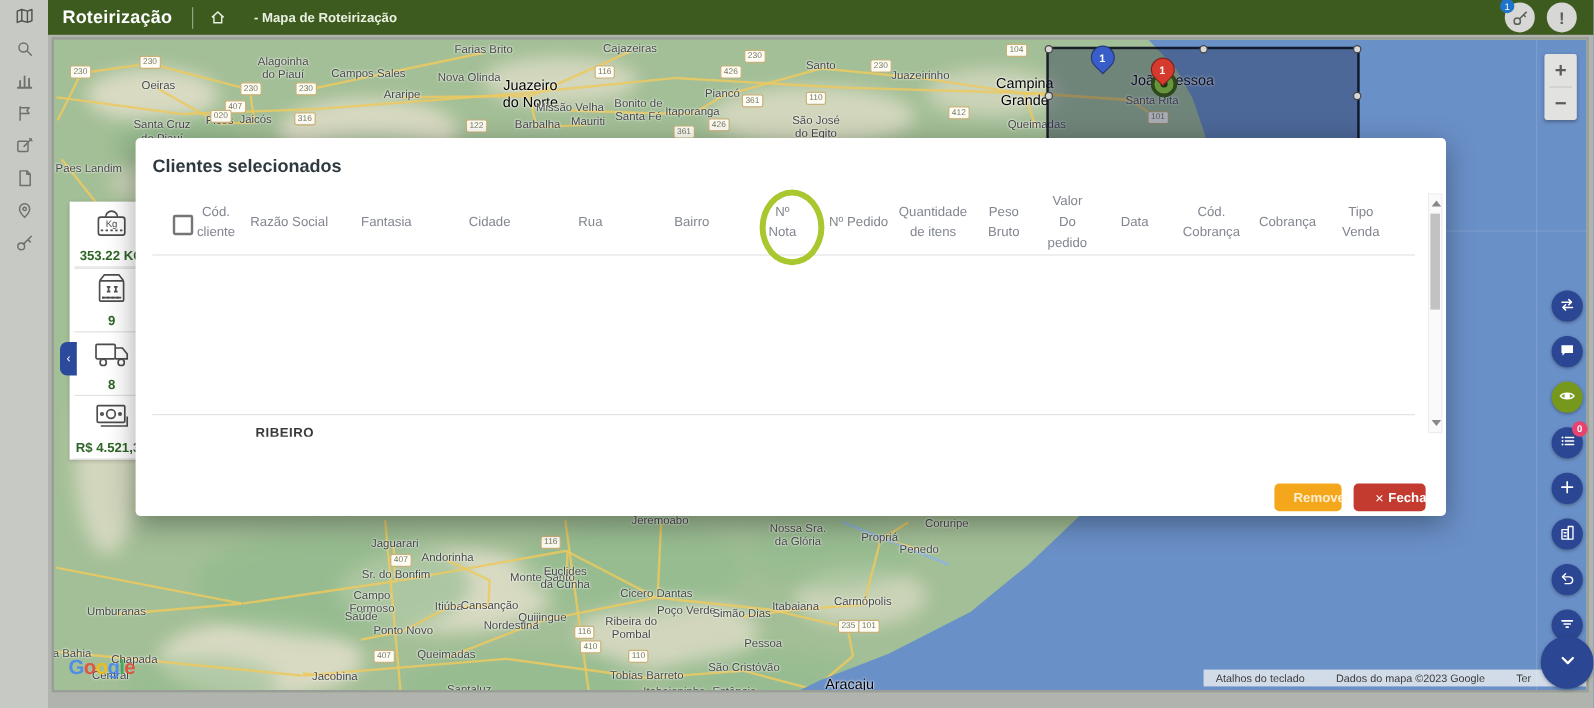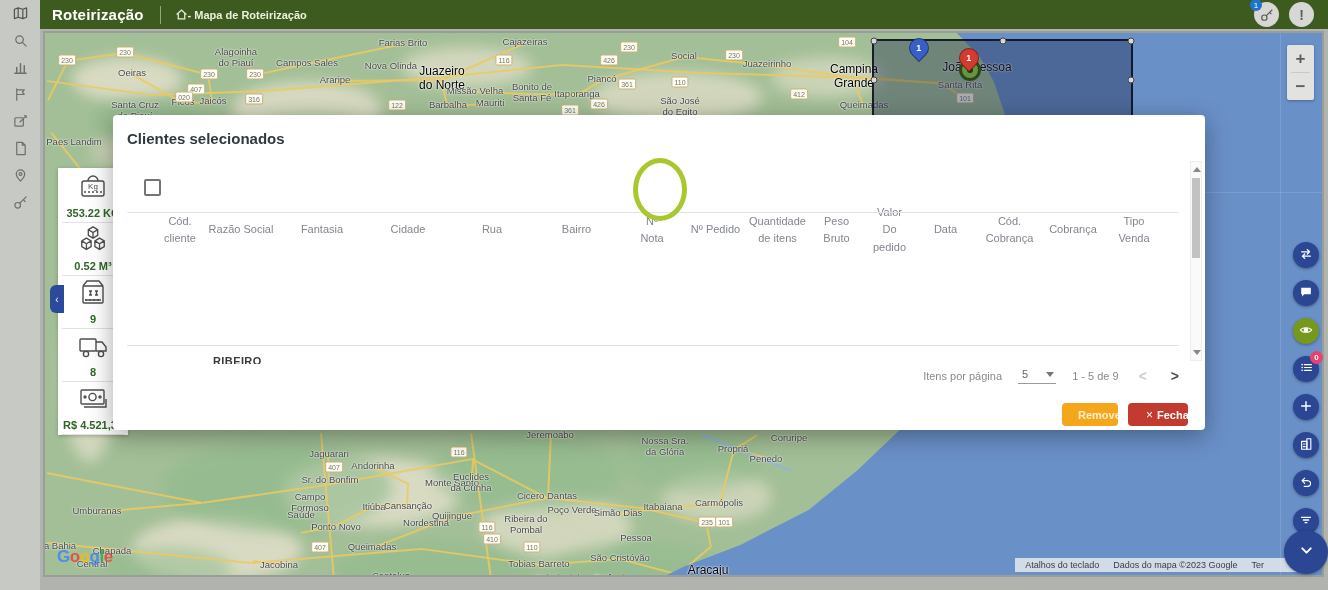--- a/index.html
+++ b/index.html
@@ -11,21 +11,21 @@
   .sb-btn{width:40px;height:27px;display:flex;align-items:center;justify-content:center;color:#6c716a;cursor:pointer;}
   .sb-btn:first-child{color:#51564f;}
   .sb-ic svg{display:block;}
 
   
   #header{position:absolute;left:40px;top:0;width:1288px;height:29px;background:#3e5b1f;z-index:35;
           display:flex;align-items:center;}
   #app-title{color:#fff;font-weight:bold;font-size:15px;margin-left:12px;letter-spacing:.2px;}
   #hdr-divider{width:1px;height:18px;background:rgba(255,255,255,.45);margin:0 14px 0 16px;}
   #home-btn{color:#e9f0e0;display:flex;align-items:center;cursor:pointer;}
-  #breadcrumb{color:#e9f0e0;font-size:11px;font-weight:bold;margin-left:0;}
+  #breadcrumb{color:#e9f0e0;font-size:11px;font-weight:bold;margin-left:24px;}
   .hdr-round{position:absolute;top:2px;width:25px;height:25px;border-radius:50%;background:#d7d7d5;
              display:flex;align-items:center;justify-content:center;color:#5a5f58;cursor:pointer;}
   #hdr-tools{right:49px;}
   #hdr-alert{right:14px;font-weight:bold;font-size:14px;}
   #tools-badge{position:absolute;left:-4px;top:-3px;width:12px;height:12px;border-radius:50%;background:#1f74c9;
                color:#fff;font-size:8px;display:flex;align-items:center;justify-content:center;}
 
   
   #map{position:absolute;left:43px;top:31px;width:1281px;height:546px;background:#a3bf97;
        border:2px solid #9a9d98;box-sizing:border-box;overflow:hidden;z-index:1;}
@@ -51,40 +51,40 @@
   .pin i{transform:rotate(45deg);font-style:normal;color:#fff;font-size:9px;font-weight:bold;}
   .dotmark{position:absolute;width:16px;height:16px;border-radius:50%;background:#67953c;border:3px solid #2c481c;
            z-index:6;box-sizing:content-box;cursor:pointer;}
   .dotmark:after{content:"";position:absolute;left:5px;top:5px;width:6px;height:6px;border-radius:50%;background:#203314;}
   
   #zoomctl{position:absolute;right:8px;top:12px;width:27px;height:55px;background:#e2e2e0;border-radius:2px;
            z-index:8;display:flex;flex-direction:column;box-shadow:0 1px 3px rgba(0,0,0,.3);}
   .zbtn{flex:1;display:flex;align-items:center;justify-content:center;font-size:17px;font-weight:bold;color:#5c5c5c;cursor:pointer;}
   #zoomctl .zsep{height:1px;background:#c9c9c7;margin:0 4px;}
   
-  #attrib{position:absolute;right:12px;bottom:3px;height:14px;background:rgba(245,245,243,.75);z-index:8;
-          display:flex;align-items:center;gap:14px;padding:0 46px 0 10px;font-size:9px;color:#3c3c3c;}
+  #attrib{position:absolute;right:0;bottom:3px;height:14px;background:rgba(245,245,243,.75);z-index:8;
+          display:flex;align-items:center;gap:26px;padding:0 46px 0 10px;font-size:9px;color:#3c3c3c;}
   #attrib span{cursor:pointer;}
   #glogo{position:absolute;left:12px;bottom:8px;font-size:17px;font-weight:bold;letter-spacing:-.5px;z-index:8;
          opacity:.85;cursor:pointer;}
 
   
   #stats{position:absolute;left:58px;top:168px;width:70px;background:#fff;z-index:10;
          box-shadow:0 1px 4px rgba(0,0,0,.25);padding-top:2px;}
   .stat{height:50px;display:flex;flex-direction:column;align-items:center;justify-content:flex-start;padding-top:2px;color:#4d4d4d;}
   .stat-val{font-size:11px;font-weight:bold;color:#2f6627;margin-top:1px;white-space:nowrap;}
   .stat-sep{height:1px;background:#e2e2e2;margin:0 4px;}
   #collapse-tab{position:absolute;left:-8px;top:117px;width:14px;height:28px;background:#2b4a9c;border-radius:6px 0 0 6px;
                 color:#fff;display:flex;align-items:center;justify-content:center;font-size:10px;cursor:pointer;z-index:11;}
 
   
   #modal{position:absolute;left:113px;top:115px;width:1092px;height:315px;background:#fff;border-radius:4px;
          box-shadow:0 6px 24px rgba(0,0,0,.35);z-index:20;}
   #modal-title{position:absolute;left:14px;top:15px;font-size:15px;font-weight:bold;color:#2f3a40;}
-  #thead{position:absolute;left:43px;top:45px;width:1009px;height:52px;display:flex;align-items:center;margin-top:44px;}
+  #thead{position:absolute;left:43px;top:45px;width:1009px;height:52px;display:flex;align-items:center;}
   .th{font-size:11px;color:#82868f;text-align:center;white-space:pre-line;line-height:1.55;}
   #chk{position:absolute;left:31px;top:64px;width:13px;height:13px;border:2px solid #757575;border-radius:2px;cursor:pointer;}
   .hline{position:absolute;left:14px;right:26px;height:1px;background:#e3e3e3;}
   #ribeiro{position:absolute;left:100px;top:240px;height:9px;overflow:hidden;font-size:11px;font-weight:bold;
            color:#3a3a3a;letter-spacing:.4px;}
   
   #mscroll{position:absolute;left:1077px;top:46px;width:12px;height:200px;background:#fafafa;border:1px solid #ededed;box-sizing:border-box;}
   .sarrow{position:absolute;left:2px;width:0;height:0;border-left:4px solid transparent;border-right:4px solid transparent;cursor:pointer;}
   #sarr-up{top:5px;border-bottom:5px solid #888;}
   #sarr-dn{bottom:5px;border-top:5px solid #888;}
@@ -303,21 +303,21 @@
       <span class="mlb lg" style="left: 397px; top: 46px;">Juazeiro
 do Norte</span>
       <span class="mlb" style="left: 403px; top: 72px;">Barbalha</span>
       <span class="mlb" style="left: 430px; top: 58px;">Missão Velha</span>
       <span class="mlb" style="left: 445px; top: 70px;">Mauriti</span>
       <span class="mlb" style="left: 487px; top: 60px;">Bonito de
 Santa Fé</span>
       <span class="mlb" style="left: 532px; top: 61px;">Itaporanga</span>
       <span class="mlb" style="left: 557px; top: 46px;">Piancó</span>
       <span class="mlb" style="left: 480px; top: 9px;">Cajazeiras</span>
-      <span class="mlb" style="left: 639px; top: 23px;">Social</span>
+      <span class="mlb" style="left: 639px; top: 23px;">Santo</span>
       <span class="mlb" style="left: 722px; top: 31px;">Juazeirinho</span>
       <span class="mlb lg" style="left: 809px; top: 44px;">Campina
 Grande</span>
       <span class="mlb" style="left: 635px; top: 74px;">São José
 do Egito</span>
       <span class="mlb" style="left: 819px; top: 72px;">Queimadas</span>
       <span class="mlb lg" style="left: 932px; top: 35px;">João Pessoa</span>
       <span class="mlb" style="left: 915px; top: 52px;">Santa Rita</span>
       <span class="mlb" style="left: 29px; top: 109px;">Paes Landim</span>
       <span class="mlb" style="left: 505px; top: 402px;">Jeremoabo</span>
@@ -429,28 +429,20 @@
 <div class="stat">
       <span><svg width="34" height="30" viewBox="0 0 34 30" fill="none" stroke="#4d4d4d" stroke-width="1.4">
           <path d="M12 9 a5 5 0 0 1 10 0"></path>
           <rect x="6" y="9" width="22" height="15" rx="2"></rect>
           <path d="M8 20 H26" stroke-dasharray="2 2"></path>
           <text x="17" y="17" font-size="8" text-anchor="middle" fill="#4d4d4d" stroke="none" font-family="Liberation Sans">Kg</text>
         </svg></span>
                <span class="stat-val">353.22 KG</span>
     </div>
     <div class="stat-sep"></div>
-    <div class="stat">
-      <span><svg width="34" height="30" viewBox="0 0 34 32" fill="none" stroke="#4d4d4d" stroke-width="1.4">
-          <path d="M17 2 22 5 V11 L17 14 12 11 V5 Z M12 5 17 8 22 5 M17 8 V14"></path>
-          <path d="M10 14 15 17 V23 L10 26 5 23 V17 Z M5 17 10 20 15 17 M10 20 V26"></path>
-          <path d="M24 14 29 17 V23 L24 26 19 23 V17 Z M19 17 24 20 29 17 M24 20 V26"></path>
-        </svg></span>
-               <span class="stat-val">0.52 M³</span>
-    </div>
     <div class="stat-sep"></div>
     <div class="stat">
       <span><svg width="34" height="30" viewBox="0 0 34 30" fill="none" stroke="#4d4d4d" stroke-width="1.4">
           <rect x="7" y="8" width="20" height="17" rx="1"></rect>
           <path d="M7 8 11 3 H23 L27 8 M13 13 h3 M14.5 13 v4 M13 17 h3 M19 13 h3 M20.5 13 v4 M19 17 h3 M9 22 H25" stroke-dasharray="0"></path>
           <path d="M9 22 H25" stroke-dasharray="2 2"></path>
         </svg></span>
                <span class="stat-val">9</span>
     </div>
     <div class="stat-sep"></div>
@@ -508,30 +500,20 @@
   <div class="hline" style="top:97px;"></div>
   <div class="hline" style="top:230px;"></div>
   <div id="ribeiro">RIBEIRO</div>
 
   <div id="mscroll">
     <span class="sarrow" id="sarr-up"></span>
     <span id="sthumb"></span>
     <span class="sarrow" id="sarr-dn"></span>
   </div>
 
-  <div id="pager">
-    <span>Itens por página</span>
-    <span id="psel">
-      <span>5</span>
-      <span class="caret"></span>
-    </span>
-    <span>1 - 5 de 9</span>
-    <span class="pnav" id="pprev">&lt;</span>
-    <span class="pnav" id="pnext">&gt;</span>
-  </div>
 
   <button class="mbtn" id="btn-remove">Remover</button>
   <button class="mbtn" id="btn-close">
     <span class="x">×</span>
     <span>Fechar</span>
   </button>
 </div>
 
 <div id="nota-circle"></div>
 

